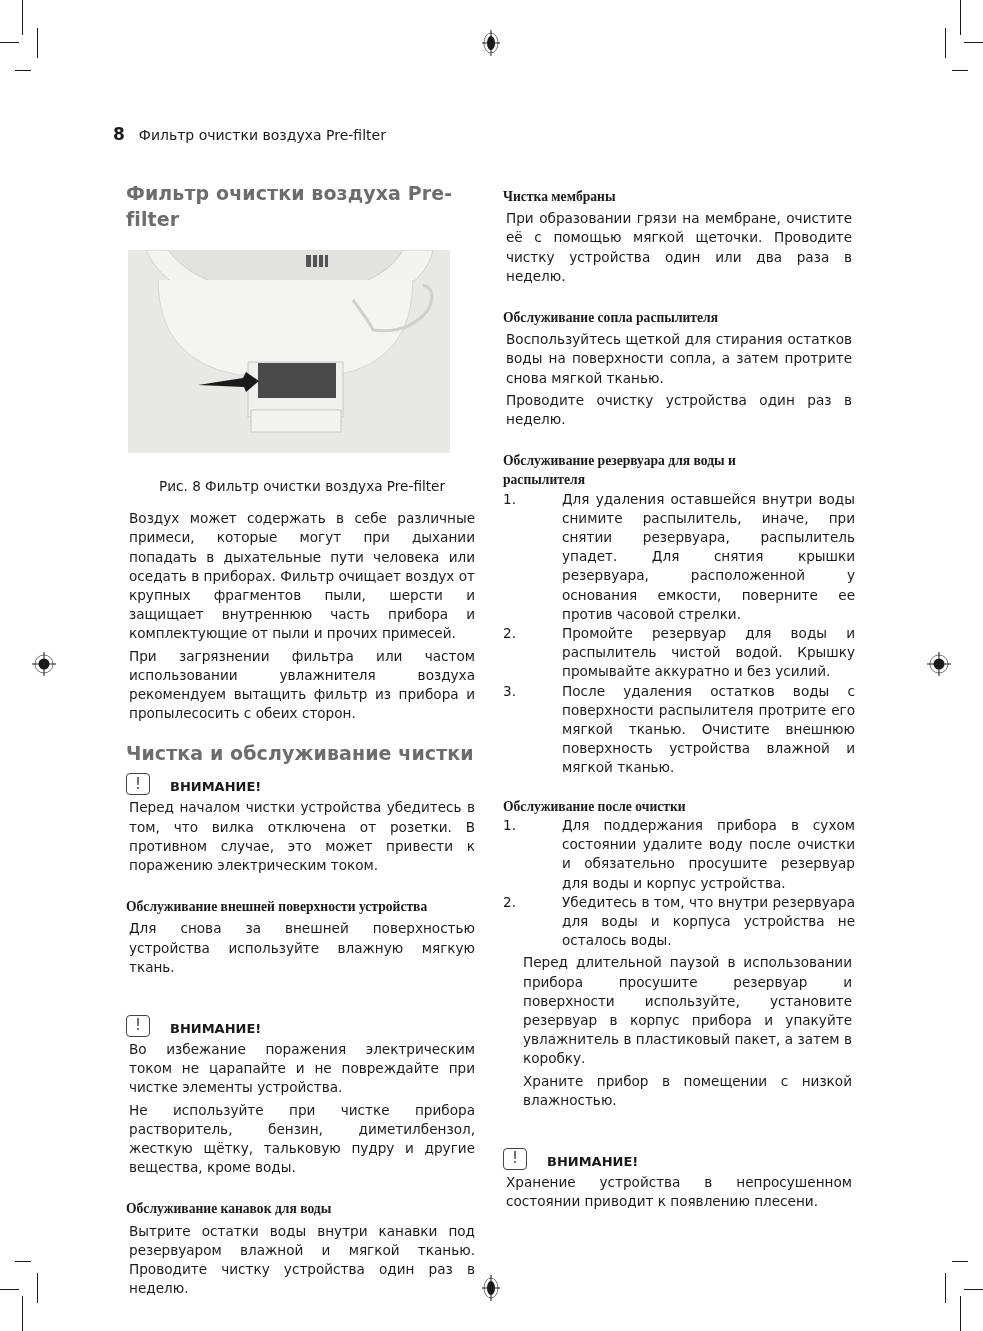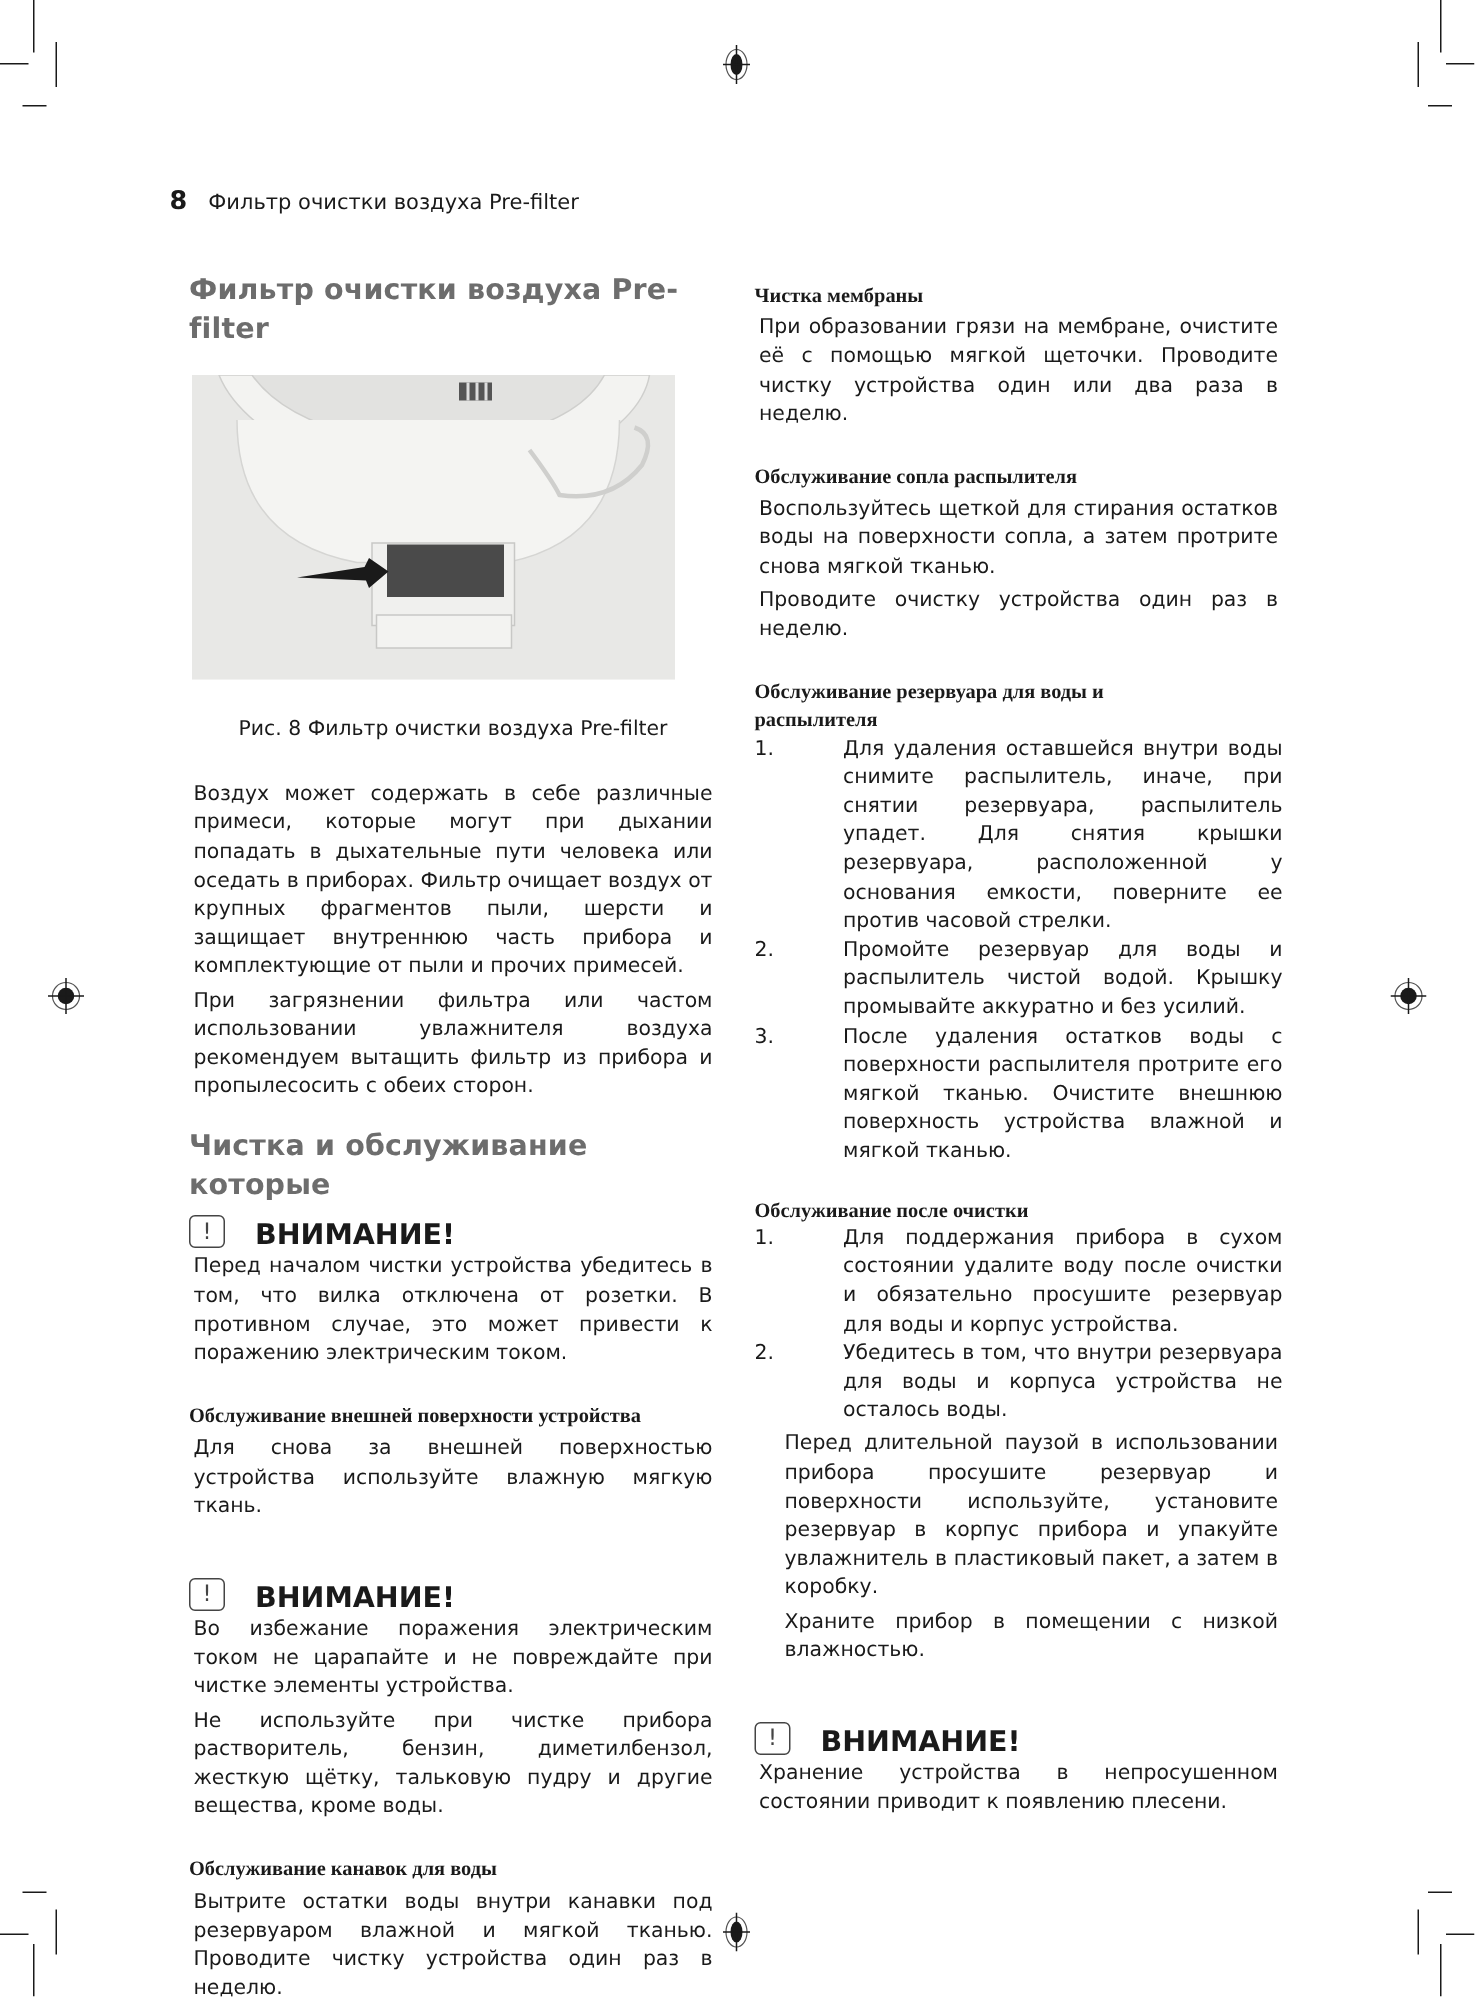--- a/index.html
+++ b/index.html
@@ -10,24 +10,24 @@
   .header { position: absolute; left: 113px; top: 124px; font-size: 14px; display: flex; align-items: baseline; }
   .header .pnum { font-weight: bold; font-size: 17px; margin-right: 14px; }
   .col { position: absolute; font-size: 13.6px; line-height: 19.2px; text-align: justify; }
   .col-left { left: 126px; top: 180px; width: 352px; }
   .col-right { left: 503px; top: 187px; width: 352px; }
   h1.sec { font-size: 19px; color: #6d6d6d; font-weight: bold; margin: 0; line-height: 26px; letter-spacing: 0.1px; text-align: left; }
   h2.sub { font-size: 13.6px; font-weight: bold; margin: 0; line-height: 19.2px; text-align: left; font-family: Liberation Serif, serif; }
   p { margin: 3px; }
   .gap { height: 19px; }
   .photo { width: 322px; height: 203px; margin: 18px 0 0 2px; background: #e9e9e7; position: relative; overflow: hidden; }
-  .caption { text-align: center; font-size: 13.6px; margin-top: 24px; margin-bottom: 24px; }
+  .caption { text-align: center; font-size: 13.6px; margin-top: 24px; margin-bottom: 13px; }
   .warn { display: flex; align-items: flex-end; margin-top: 2px; }
   .warn-icon { width: 24px; height: 22px; border: 1.3px solid #444; border-radius: 4px; display: flex; align-items: center; justify-content: center; font-size: 15px; color: #444; margin-right: 20px; box-sizing: border-box; }
-  .warn-title { font-weight: bold; font-size: 19px; line-height: 17px; }
+  .warn-title { font-weight: bold; font-size: 13px; line-height: 17px; }
   ol.list { margin: 0; padding: 0; list-style: none; }
   ol.list li { display: flex; }
   ol.list li .num { width: 17px; flex: none; }
   ol.list li .txt { flex: 1; text-align: justify; margin-left: 42px; }
   .indent { padding-left: 17px; }
 </style>
 </head>
 <body>
 
 <div class="mark" style="left:22px;top:0;width:1px;height:35px"></div>
@@ -96,21 +96,21 @@
       <rect x="123" y="160" width="90" height="22" fill="#f3f3f1" stroke="#c8c8c6"></rect>
       <polygon points="70,135 115,128 118,122 131,131 118,142 116,137" fill="#1a1a1a"></polygon>
     </svg>
   </div>
   <div class="caption">Рис. 8 Фильтр очистки воздуха Pre-filter</div>
 
   <p>Воздух может содержать в себе различные примеси, которые могут при дыхании попадать в дыхательные пути человека или оседать в приборах. Фильтр очищает воздух от крупных фрагментов пыли, шерсти и защищает внутреннюю часть прибора и комплектующие от пыли и прочих примесей.</p>
   <p>При загрязнении фильтра или частом использовании увлажнителя воздуха рекомендуем вытащить фильтр из прибора и пропылесосить с обеих сторон.</p>
 
   <div style="height:14px"></div>
-  <h1 class="sec">Чистка и обслуживание которые</h1>
+  <h1 class="sec">Чистка и обслуживание чистки</h1>
   <div style="height:5px"></div>
 
   <div class="warn">
     <span class="warn-icon">!</span>
     <span class="warn-title">ВНИМАНИЕ!</span>
   </div>
   <p>Перед началом чистки устройства убедитесь в том, что вилка отключена от розетки. В противном случае, это может привести к поражению электрическим током.</p>
   <div class="gap"></div>
 
   <h2 class="sub">Обслуживание внешней поверхности устройства</h2>

